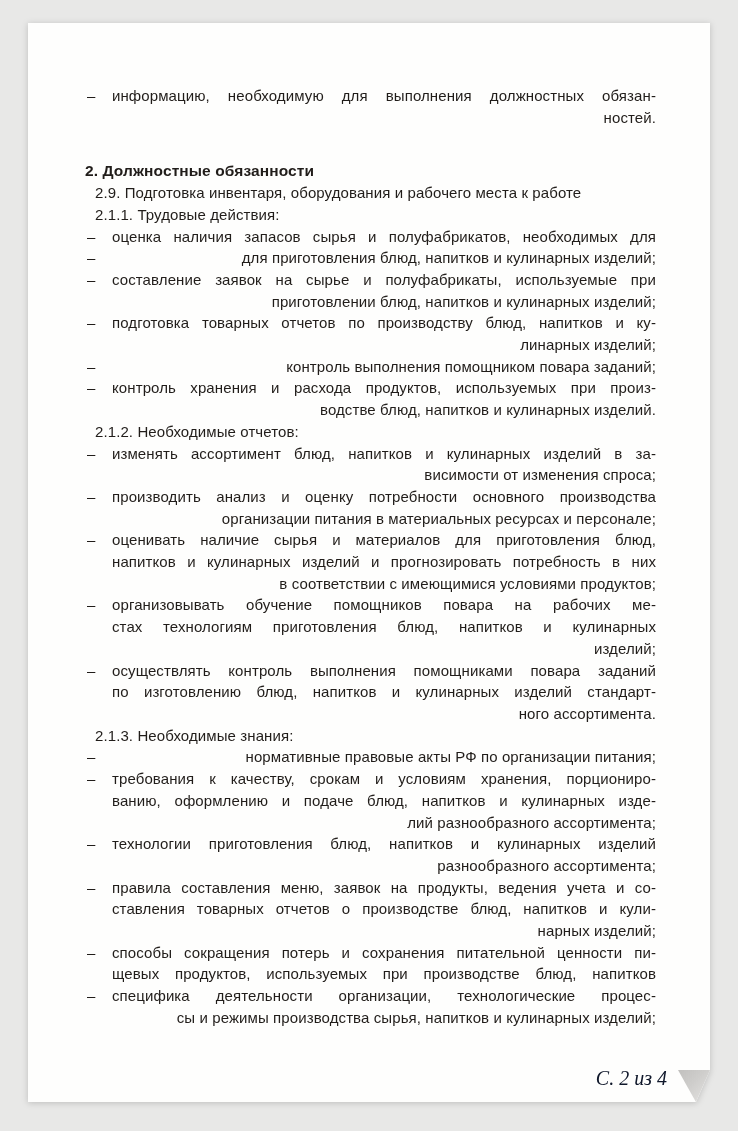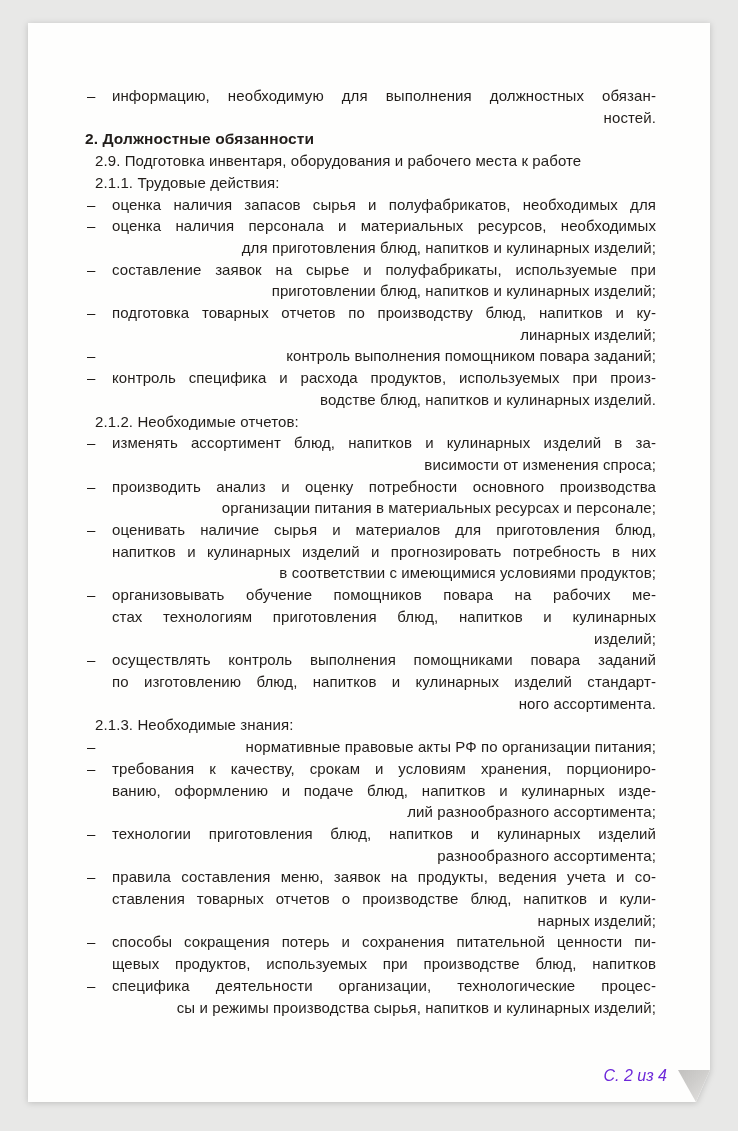--- a/index.html
+++ b/index.html
@@ -39,20 +39,21 @@
     left: 57px; top: 62px;
     width: 571px;
     font-size: 15px;
     line-height: 21.7px;
     color: #211d1a;
     letter-spacing: 0.1px;
   }
   .heading {
     font-weight: 700;
     font-size: 15.5px;
+    margin-top: 32px;
   }
   .sub {
     padding-left: 10px;
   }
   .item {
     position: relative;
     padding-left: 27px;
   }
   .item .dash {
     position: absolute;
@@ -60,24 +61,24 @@
   }
   .ln { text-align: right; }
   .ln.jl {
     text-align: justify;
     text-align-last: justify;
   }
   .footer {
     position: absolute;
     top: 1044px;
     right: 43px;
-    font-family: Liberation Sans, sans-serif;
+    font-family: Liberation Serif, serif;
     font-style: italic;
-    font-size: 16px;
-    color: #6d28d9;
+    font-size: 20px;
+    color: #0f172a;
   }
 </style>
 </head>
 <body>
 
 <div class="canvas">
   <div class="paper-wrap">
     <div class="paper">
       <div class="content" id="doc-content">
           <div class="item">
@@ -92,21 +93,20 @@
           <div class="sub">2.1.1. Трудовые действия:</div>
           <div class="item">
             <span class="dash">–</span>
             <div class="itext">
               <div class="ln jl">оценка наличия запасов сырья и полуфабрикатов, необходимых для</div>
             </div>
           </div>
           <div class="item">
             <span class="dash">–</span>
             <div class="itext">
-              <div class="ln jl">оценка наличия персонала и материальных ресурсов, необходимых</div>
               <div class="ln">для приготовления блюд, напитков и кулинарных изделий;</div>
             </div>
           </div>
           <div class="item">
             <span class="dash">–</span>
             <div class="itext">
               <div class="ln jl">составление заявок на сырье и полуфабрикаты, используемые при</div>
               <div class="ln">приготовлении блюд, напитков и кулинарных изделий;</div>
             </div>
           </div>
@@ -119,21 +119,21 @@
           </div>
           <div class="item">
             <span class="dash">–</span>
             <div class="itext">
               <div class="ln">контроль выполнения помощником повара заданий;</div>
             </div>
           </div>
           <div class="item">
             <span class="dash">–</span>
             <div class="itext">
-              <div class="ln jl">контроль специфика и расхода продуктов, используемых при произ-</div>
+              <div class="ln jl">контроль хранения и расхода продуктов, используемых при произ-</div>
               <div class="ln">водстве блюд, напитков и кулинарных изделий.</div>
             </div>
           </div>
           <div class="sub">2.1.2. Необходимые отчетов:</div>
           <div class="item">
             <span class="dash">–</span>
             <div class="itext">
               <div class="ln jl">изменять ассортимент блюд, напитков и кулинарных изделий в за-</div>
               <div class="ln">висимости от изменения спроса;</div>
             </div>

